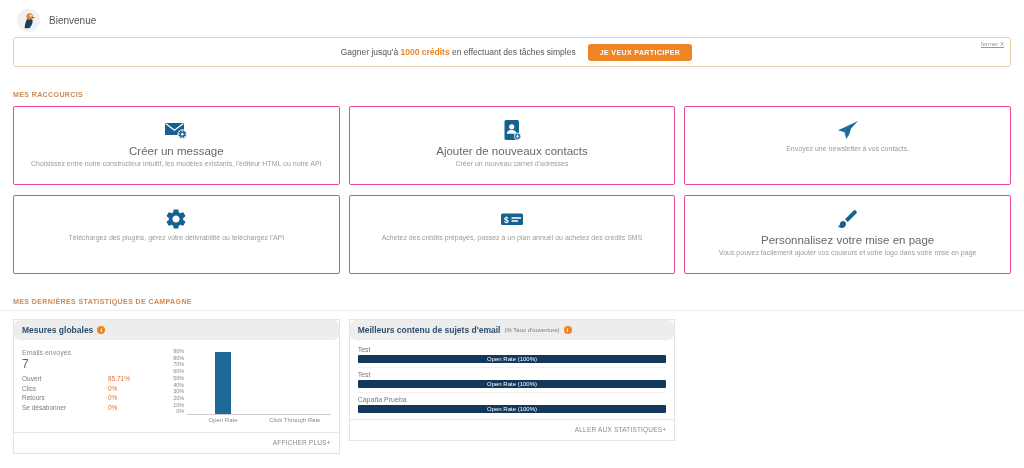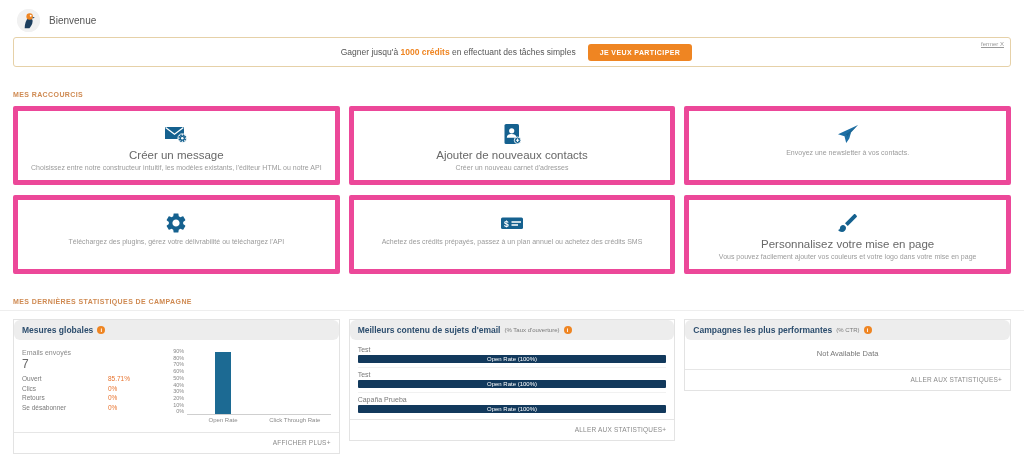--- a/index.html
+++ b/index.html
@@ -32,21 +32,21 @@
   .banner-close { position:absolute; top:3px; right:6px; font-size:6px; color:#999; text-decoration:underline; cursor:pointer; }
 
   
   .section-heading { margin:24px 13px 8px; font-size:7px; font-weight:bold; letter-spacing:.4px; color:#cf8a52; }
   .section-heading.with-rule { margin-bottom:0; }
   .heading-rule { border:none; border-top:1px solid #eee; margin:5px 0 8px; }
 
   
   .cards { display:grid; grid-template-columns:repeat(3,1fr); gap:10px 9px; margin:0 13px; }
   .card {
-    border:5px solid #ec4899; border-radius:2px; background:#fff;
+    border:1px solid #ec4899; border-radius:2px; background:#fff;
     height:79px; text-align:center; padding:11px 12px 0; cursor:pointer;
   }
   .card-icon { height:24px; }
   .card-icon svg { width:24px; height:24px; }
   .card-title { font-size:11.5px; color:#686868; margin-top:3px; }
   .card-sub { font-size:7px; color:#9b9b9b; margin-top:3px; }
 
   
   .panels { display:grid; grid-template-columns:repeat(3,1fr); gap:9px; margin:0 13px; align-items:start; }
   .panel { border:1px solid #e3e3e3; background:#fff; }
@@ -273,23 +273,14 @@
         <div class="hbar" style="width: 100%; background: rgb(18, 57, 92);">Open Rate (100%)</div>
       </div>
       <div class="subject">
         <div class="subject-label">Capaña Prueba</div>
         <div class="hbar" style="width: 100%; background: rgb(18, 57, 92);">Open Rate (100%)</div>
       </div>
     </div>
     <div class="panel-footer">ALLER AUX STATISTIQUES+</div>
   </div>
 
-  <div class="panel">
-    <div class="panel-header">
-      <span class="panel-title">Campagnes les plus performantes</span>
-      <span class="panel-subtitle">(% CTR)</span>
-      <span class="info-icon">i</span>
-    </div>
-    <div class="empty-msg">Not Available Data</div>
-    <div class="panel-footer">ALLER AUX STATISTIQUES+</div>
-  </div>
 
 </div>
 
 </body></html>

